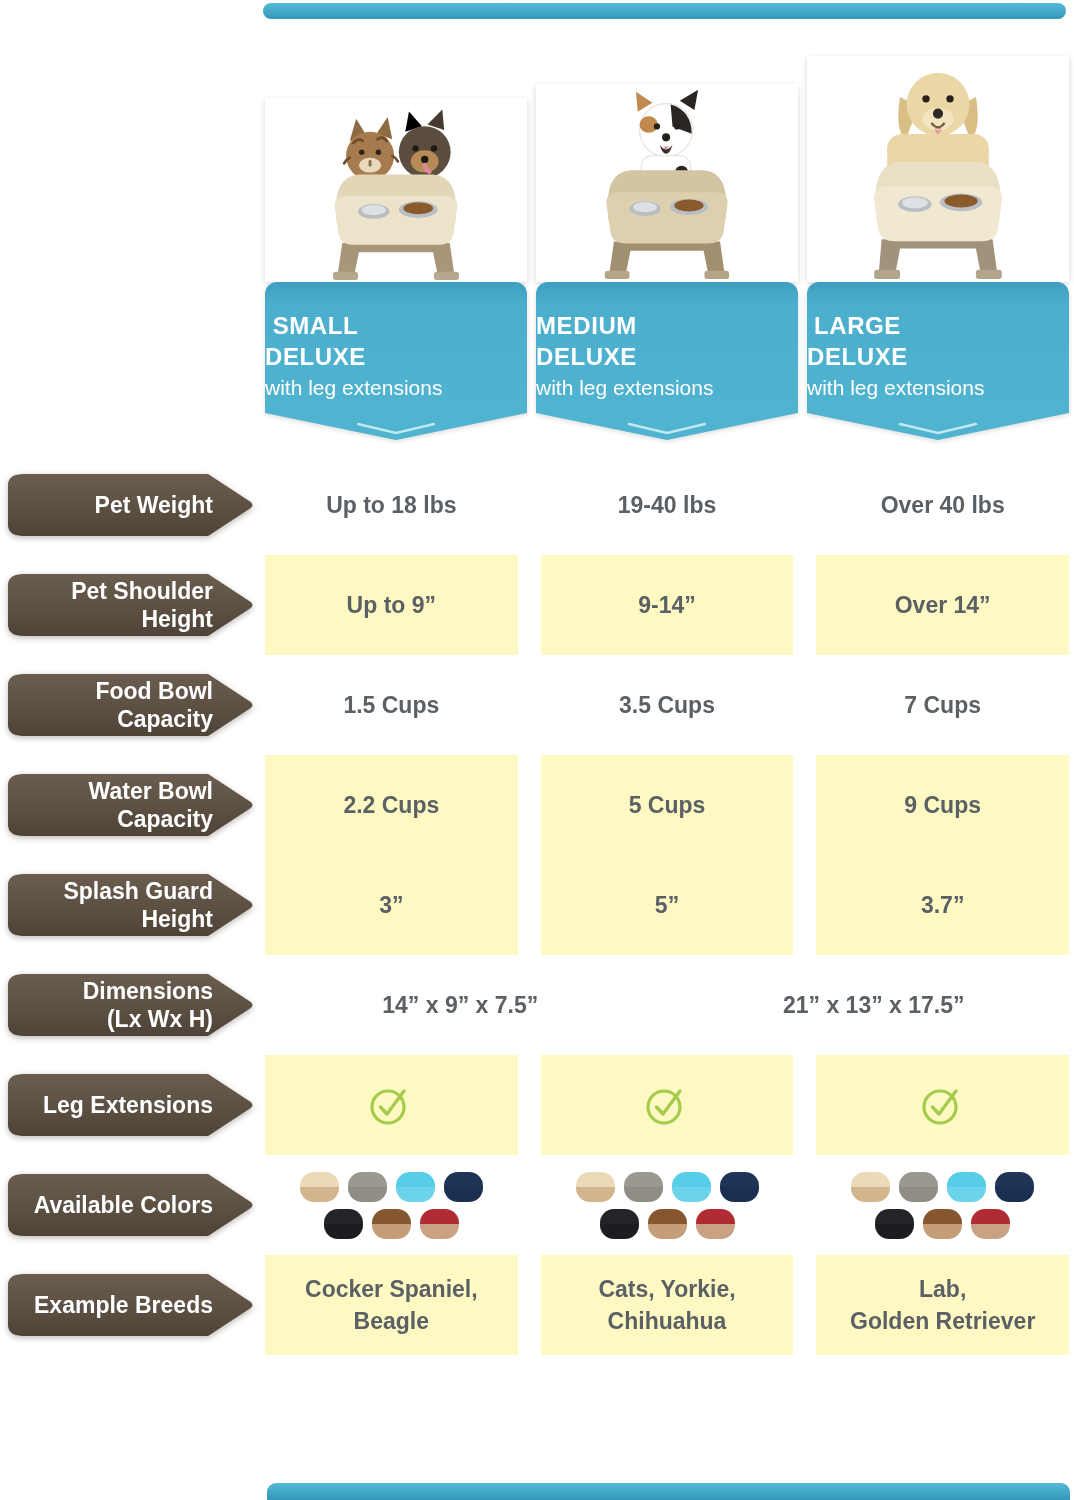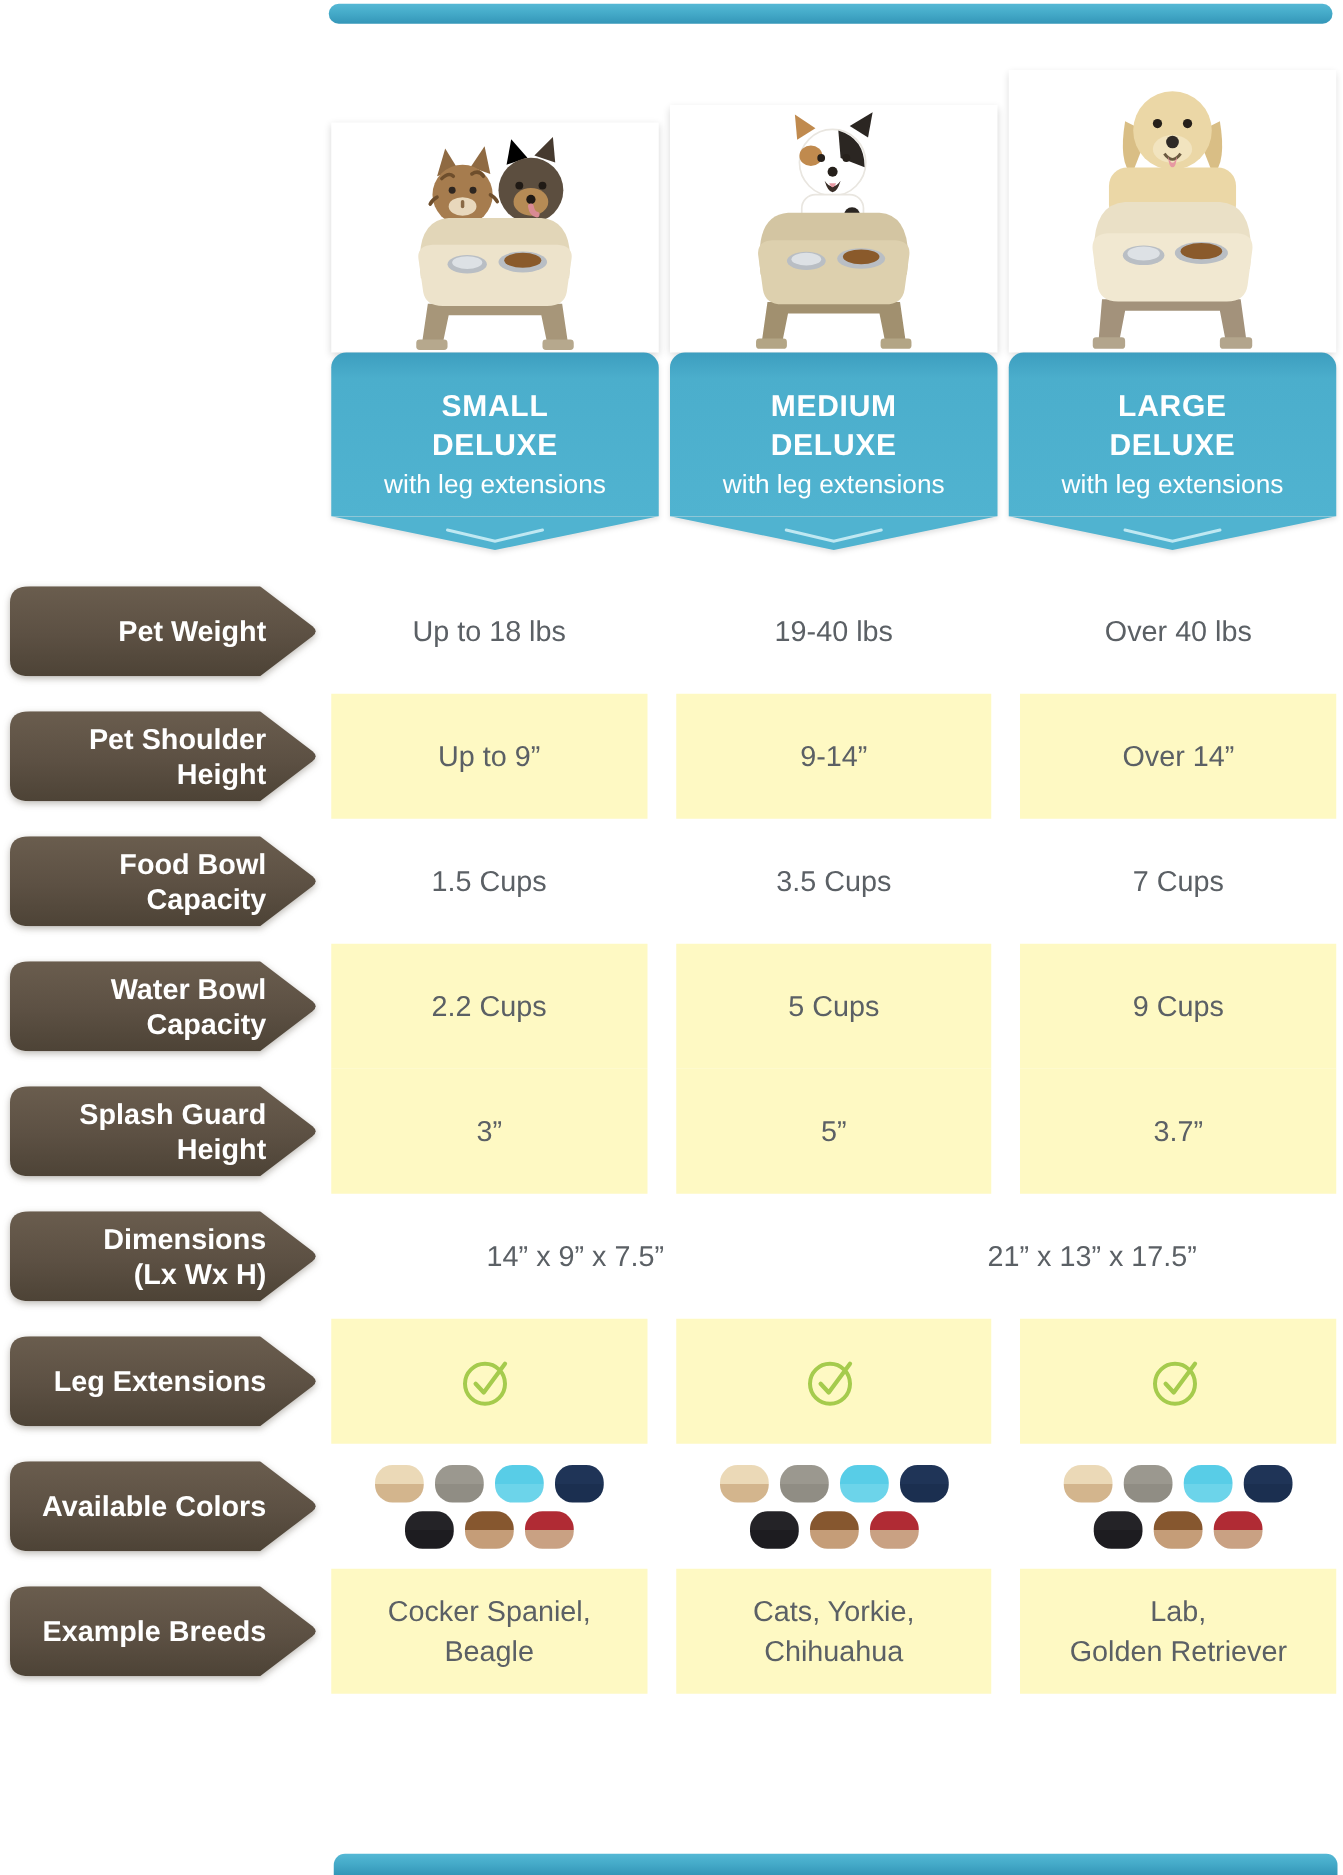--- a/index.html
+++ b/index.html
@@ -23,38 +23,38 @@
   .photo-card.h-small{height:184px;}
   .photo-card.h-medium{height:198px;}
   .photo-card.h-large{height:226px;}
   .photo-card svg{display:block;margin-bottom:2px;}
 
   
   .banners{top:282px;height:158px;}
   .banner{flex:1;position:relative;filter:drop-shadow(0 2px 2px rgba(0,0,0,.12));}
   .banner-rect{height:131px;border-radius:12px 12px 0 0;
     background:linear-gradient(180deg,#3D9EBF 0%,#4BAECC 16%,#50B3D0 100%);
-    display:flex;flex-direction:column;align-items:center;padding-top:29px;box-sizing:border-box;}
+    display:flex;flex-direction:column;align-items:flex-start;padding-top:29px;box-sizing:border-box;}
   .banner-title{font-size:24px;font-weight:bold;color:#fff;text-align:center;
     line-height:1.28;letter-spacing:.6px;white-space:pre-line;}
   .banner-sub{font-size:21px;color:#fff;margin-top:4px;}
   .banner-point{height:27px;background:#50B3D0;clip-path:polygon(0 0,100% 0,50% 100%);}
   .banner-chevron{position:absolute;left:50%;transform:translateX(-50%);bottom:5px;
     width:80px;height:13px;}
 
   
   .rows{position:absolute;top:455px;left:0;width:1074px;}
   .row{display:flex;height:100px;}
-  .tag{position:relative;flex:0 0 247px;margin-left:8px;height:72px;align-self:center;
+  .tag{position:relative;flex:0 0 247px;margin-left:8px;height:62px;align-self:center;
     filter:drop-shadow(0 2px 3px rgba(80,70,58,.38));}
   .tag > svg{position:absolute;inset:0;width:100%;height:100%;}
   .tag-text{position:absolute;inset:0;display:flex;align-items:center;justify-content:flex-end;
     padding-right:42px;box-sizing:border-box;text-align:right;color:#fff;font-weight:bold;
     font-size:23px;line-height:1.22;white-space:pre-line;}
-  .cells{flex:1;display:flex;gap:23px;margin-left:10px;margin-right:5px;}
+  .cells{flex:1;display:flex;gap:23px;margin-left:10px;margin-right:5px;font-weight:bold;}
   .cell{flex:1;display:flex;align-items:center;justify-content:center;text-align:center;
     font-size:23px;color:#5B6065;line-height:1.4;white-space:pre-line;}
   .row.shaded .cell{background:#fef9c3;}
 
   .check{width:46px;height:42px;}
 
   .swatch-rows{display:flex;flex-direction:column;gap:7px;align-items:center;}
   .swatch-row{display:flex;gap:9px;}
   .swatch{width:39px;height:30px;border-radius:14px;}
 </style>

